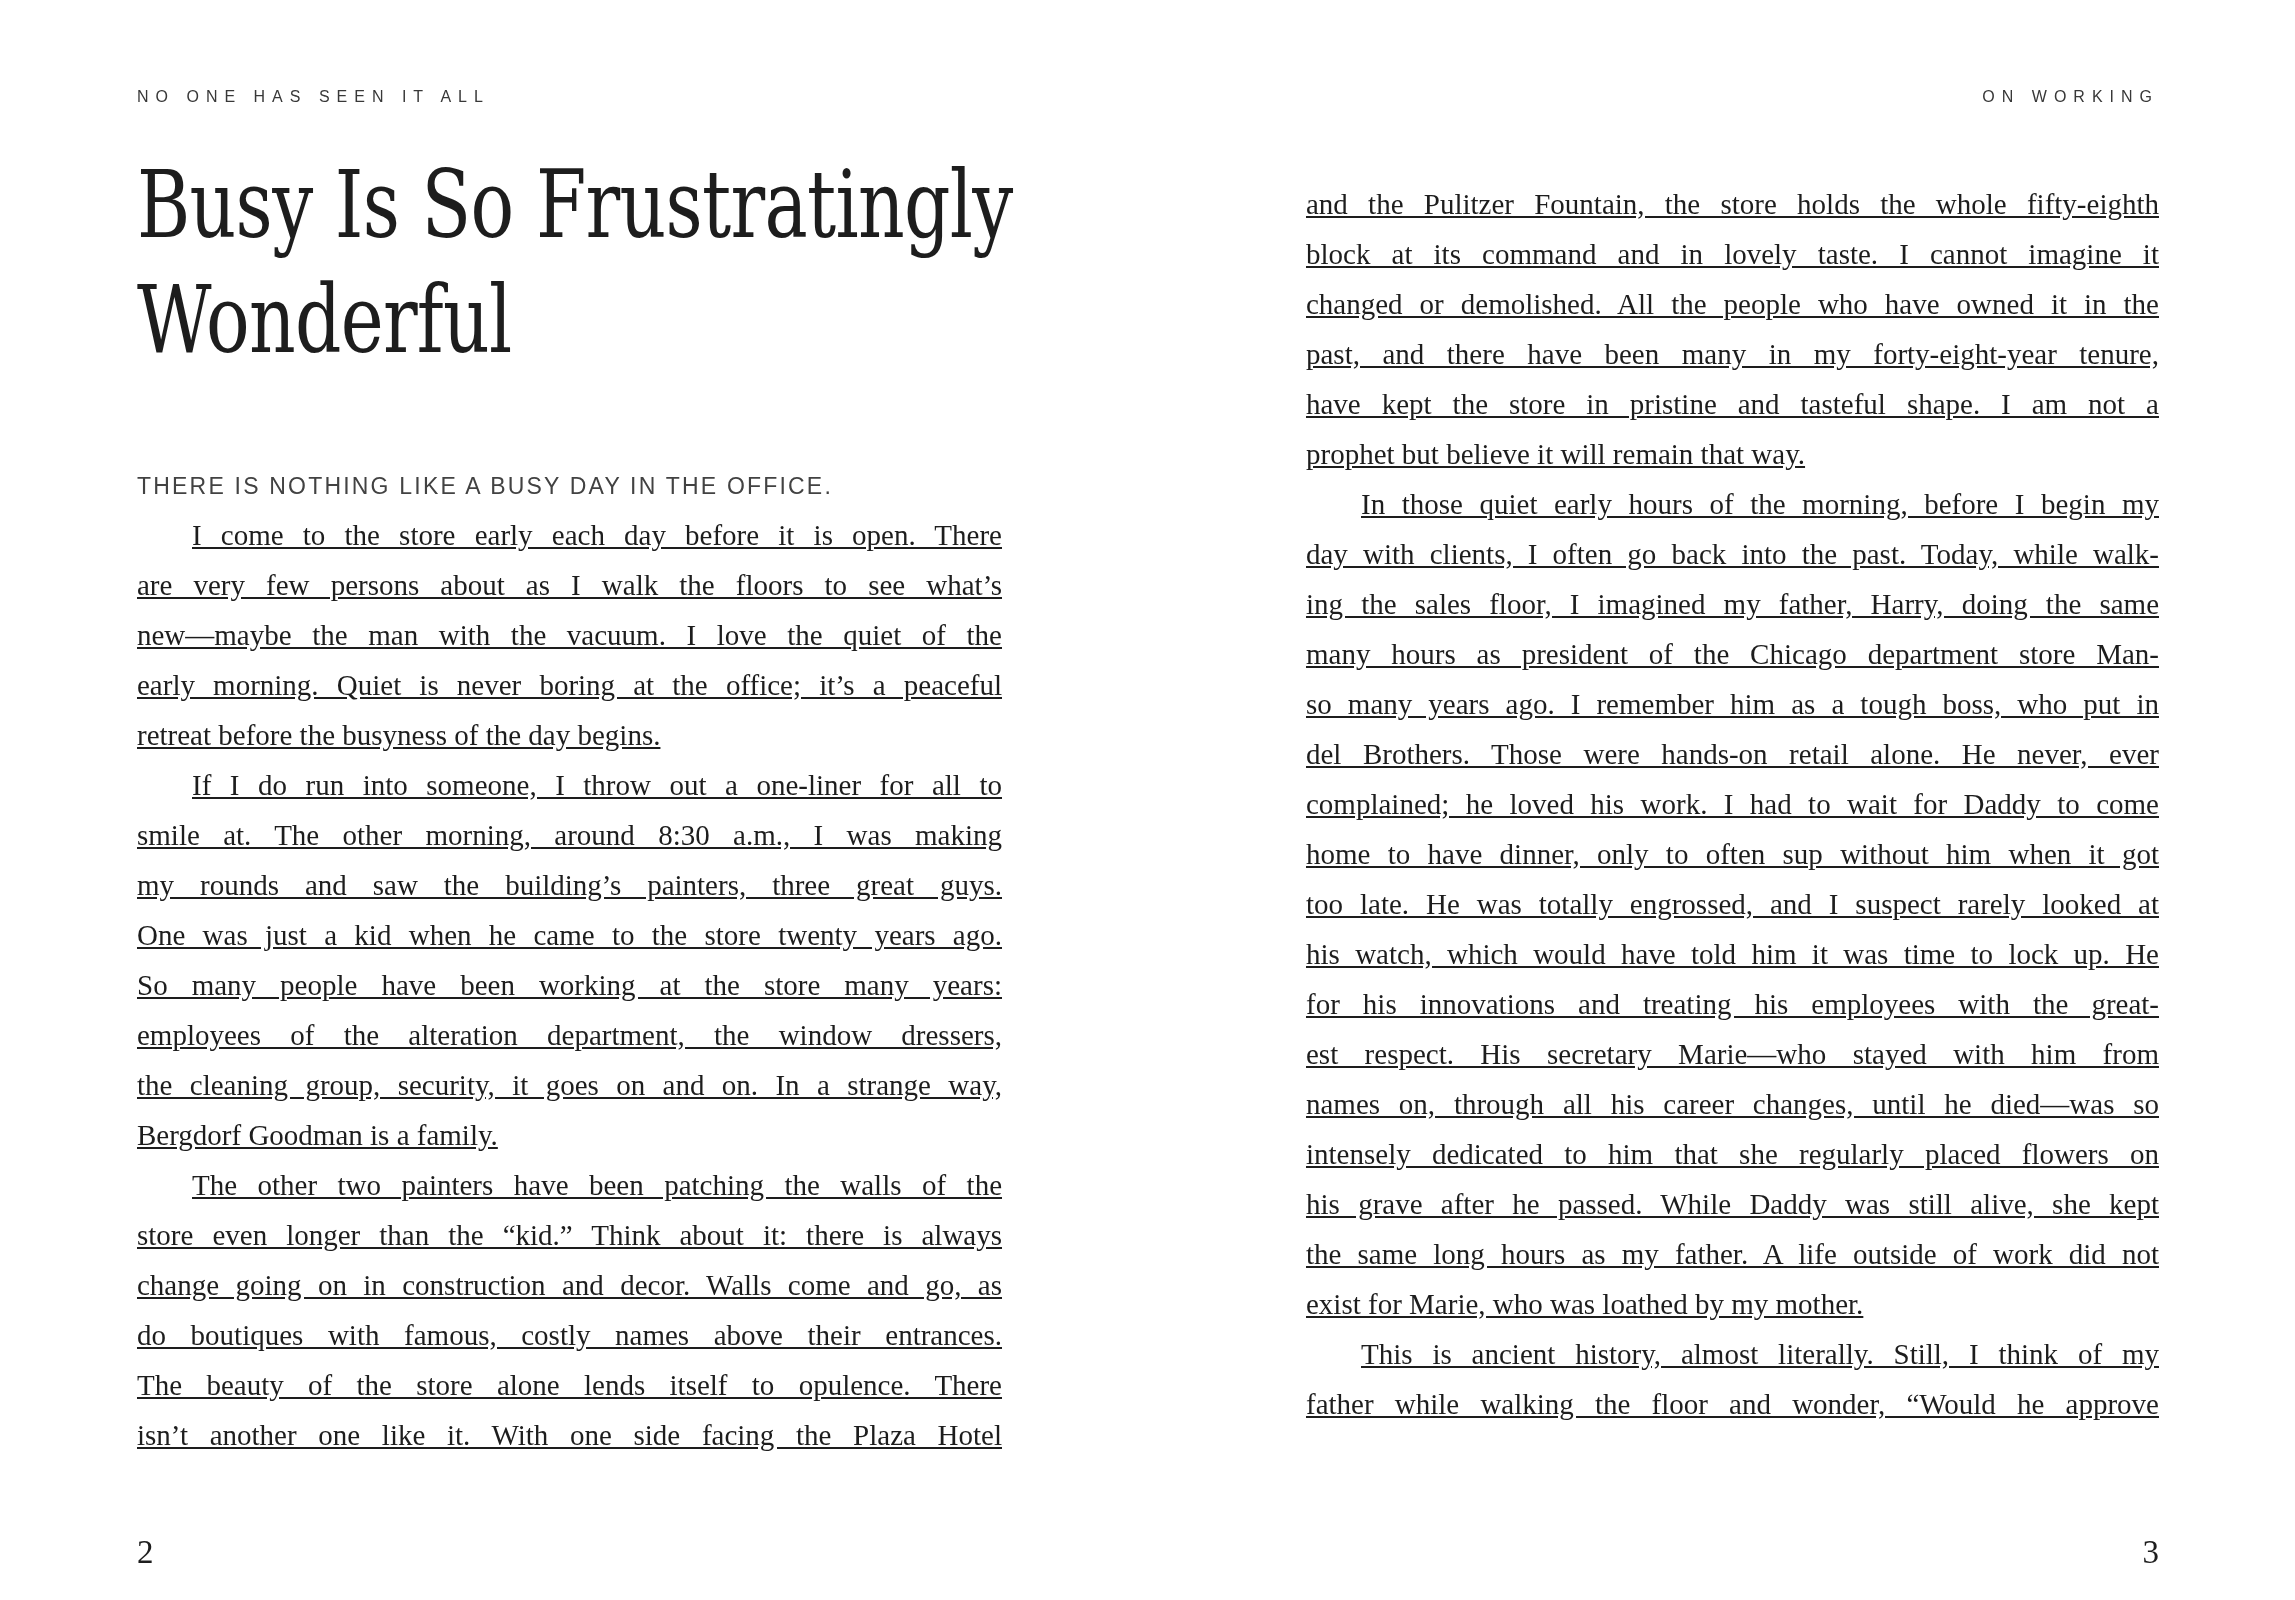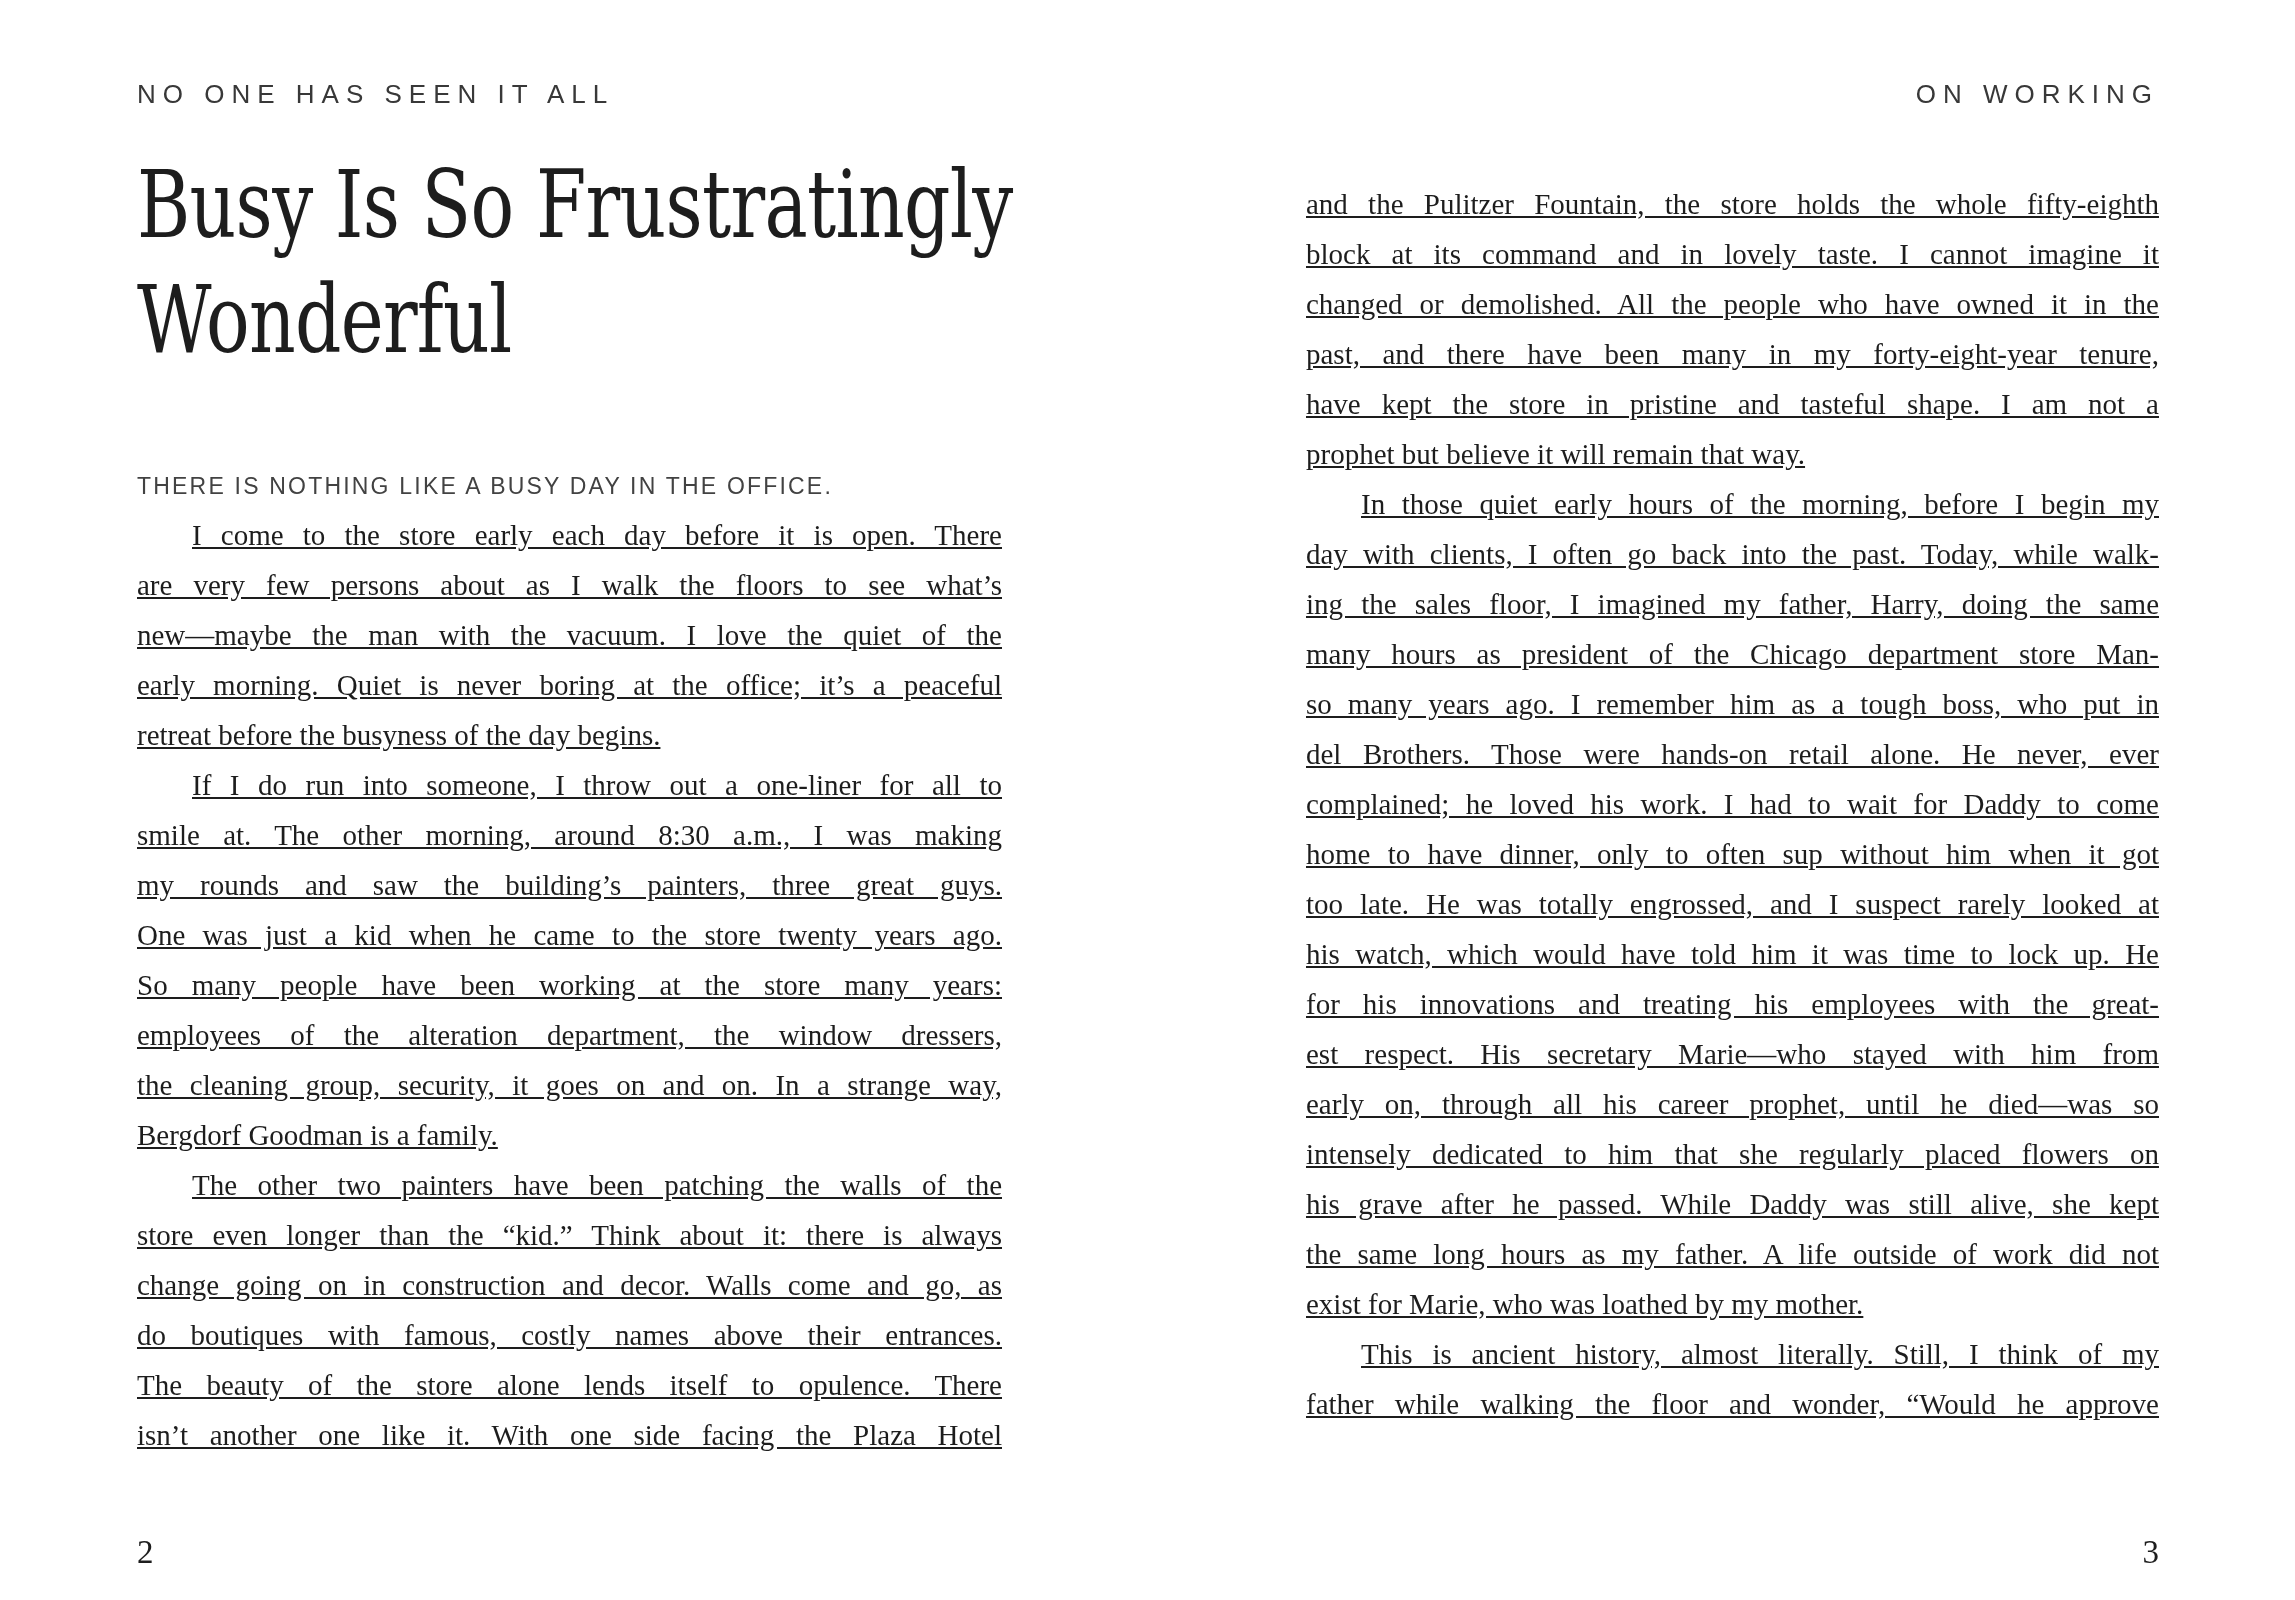--- a/index.html
+++ b/index.html
@@ -18,23 +18,23 @@
   .page {
     position: absolute;
     top: 0;
     height: 100%;
   }
   .page-left  { left: 137px;  width: 865px; }
   .page-right { left: 1306px; width: 853px; }
 
   .running-head {
     position: absolute;
-    top: 79px;
+    top: 88px;
     font-family: "Liberation Sans", sans-serif;
-    font-size: 26px;
+    font-size: 16px;
     font-weight: 400;
     letter-spacing: 7px;
     color: var(--head-ink, #383838);
     white-space: nowrap;
   }
   .running-head.left-align  { left: 0; }
   .running-head.right-align { right: 0; letter-spacing: 7px; }
 
   .chapter-title {
     position: absolute;
@@ -164,21 +164,21 @@
           <div class="bline">ing the sales floor, I imagined my father, Harry, doing the same</div>
           <div class="bline">many hours as president of the Chicago department store Man-</div>
           <div class="bline">so many years ago. I remember him as a tough boss, who put in</div>
           <div class="bline">del Brothers. Those were hands-on retail alone. He never, ever</div>
           <div class="bline">complained; he loved his work. I had to wait for Daddy to come</div>
           <div class="bline">home to have dinner, only to often sup without him when it got</div>
           <div class="bline">too late. He was totally engrossed, and I suspect rarely looked at</div>
           <div class="bline">his watch, which would have told him it was time to lock up. He</div>
           <div class="bline">for his innovations and treating his employees with the great-</div>
           <div class="bline">est respect. His secretary Marie—who stayed with him from</div>
-          <div class="bline">early on, through all his career prophet, until he died—was so</div>
+          <div class="bline">names on, through all his career changes, until he died—was so</div>
           <div class="bline">intensely dedicated to him that she regularly placed flowers on</div>
           <div class="bline">his grave after he passed. While Daddy was still alive, she kept</div>
           <div class="bline">the same long hours as my father. A life outside of work did not</div>
           <div class="bline lastline">exist for Marie, who was loathed by my mother.</div>
         </div>
         <div class="para">
           <div class="bline ind">This is ancient history, almost literally. Still, I think of my</div>
           <div class="bline">father while walking the floor and wonder, “Would he approve</div>
         </div>
       </div>

